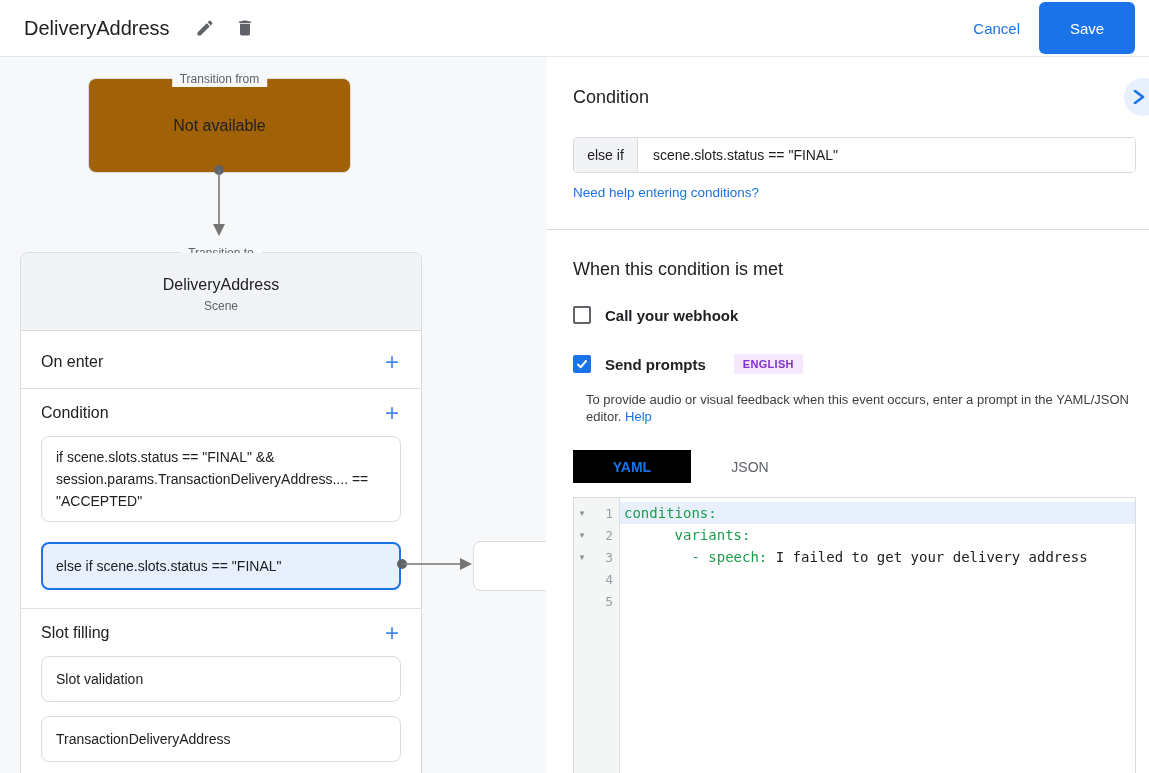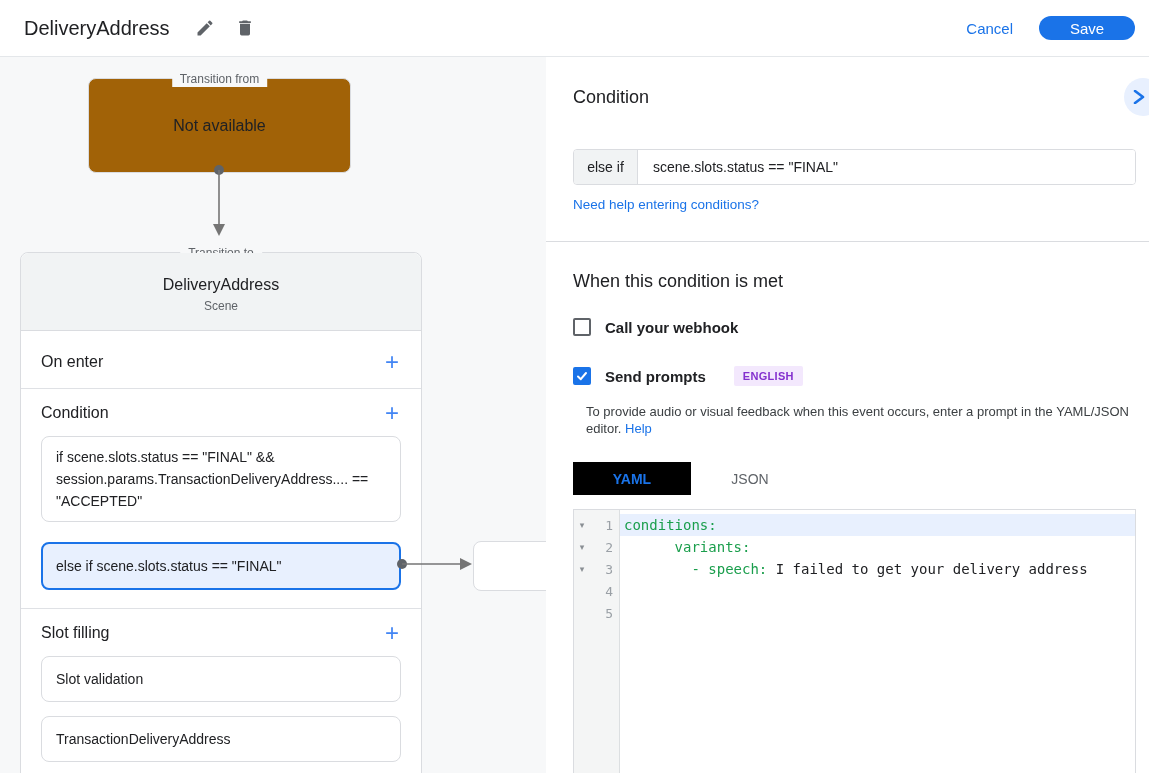--- a/index.html
+++ b/index.html
@@ -7,25 +7,25 @@
   body { font-family:"Liberation Sans","DejaVu Sans",sans-serif; color:#202124; background:#fff; }
 
   
   .topbar { height:57px; background:#fff; border-bottom:1px solid #e4e7ea;
             display:flex; align-items:center; justify-content:space-between; padding:0 14px 0 24px; }
   .topbar-left { display:flex; align-items:center; gap:6px; }
   .page-title { font-size:20px; font-weight:400; color:#202124; margin-right:12px; }
   .icon-btn { background:none; border:none; width:34px; height:34px; display:flex; align-items:center;
               justify-content:center; cursor:pointer; border-radius:50%; }
   .icon-btn svg { fill:#5f6368; }
-  .topbar-right { display:flex; align-items:center; gap:26px; }
+  .topbar-right { display:flex; align-items:center; gap:19px; }
   .cancel-btn { background:none; border:none; color:#1a73e8; font-size:15px; font-weight:500;
                 font-family:inherit; cursor:pointer; }
-  .save-btn { background:#1a73e8; color:#fff; border:none; border-radius:12px; font-size:15px;
-              font-weight:500; font-family:inherit; width:96px; height:24px; cursor:pointer; }
+  .save-btn { background:#1a73e8; color:#fff; border:none; border-radius:6px; font-size:15px;
+              font-weight:500; font-family:inherit; width:96px; height:52px; cursor:pointer; }
 
   .main { display:flex; height:716px; }
 
   
   .canvas { position:relative; width:546px; height:716px; background:#f7f8f9; overflow:hidden; flex:none; }
   .legend { position:absolute; top:-8px; left:50%; transform:translateX(-50%); background:#f7f8f9;
             padding:0 8px; font-size:12px; color:#5f6368; white-space:nowrap; line-height:16px; }
 
   .tfrom-box { position:absolute; left:88px; top:21px; width:263px; height:95px; background:#a16207;
                border:1px solid #dadce0; border-radius:8px; display:flex; align-items:center; justify-content:center; }
@@ -60,21 +60,21 @@
   .target-box { position:absolute; left:473px; top:484px; width:84px; height:50px; background:#fff;
                 border:1px solid #dadce0; border-radius:8px; }
 
   
   .panel { position:relative; width:603px; background:#fff; padding-top:30px; flex:none; }
   .inset { margin-left:27px; margin-right:13px; }
   .panel-h2 { font-size:18px; font-weight:400; color:#202124; }
   .expand-btn { position:absolute; top:21px; right:-13px; width:38px; height:38px; border-radius:50%;
                 background:#e8f0fe; border:none; cursor:pointer; display:flex; align-items:center;
                 padding-left:9px; }
-  .cond-input-row { margin-top:41px; height:36px; border:1px solid #dadce0; border-radius:4px;
+  .cond-input-row { margin-top:29px; height:36px; border:1px solid #dadce0; border-radius:4px;
                     display:flex; align-items:stretch; overflow:hidden; }
   .cond-prefix { width:64px; background:#f1f3f4; border-right:1px solid #dadce0; display:flex;
                  align-items:center; justify-content:center; font-size:14px; color:#202124; flex:none; }
   .cond-value { flex:1; border:none; outline:none; font-family:inherit; font-size:14px; color:#202124;
                 padding:0 15px; background:#fff; }
   .help-link { display:inline-block; margin-top:12px; font-size:13.5px; color:#1a73e8;
                text-decoration:none; cursor:pointer; }
   .panel-divider { border-top:1px solid #dadce0; margin-top:28px; }
   .when-title { margin-top:29px; }
   .check-row { display:flex; align-items:center; margin-top:26px; gap:14px; }

